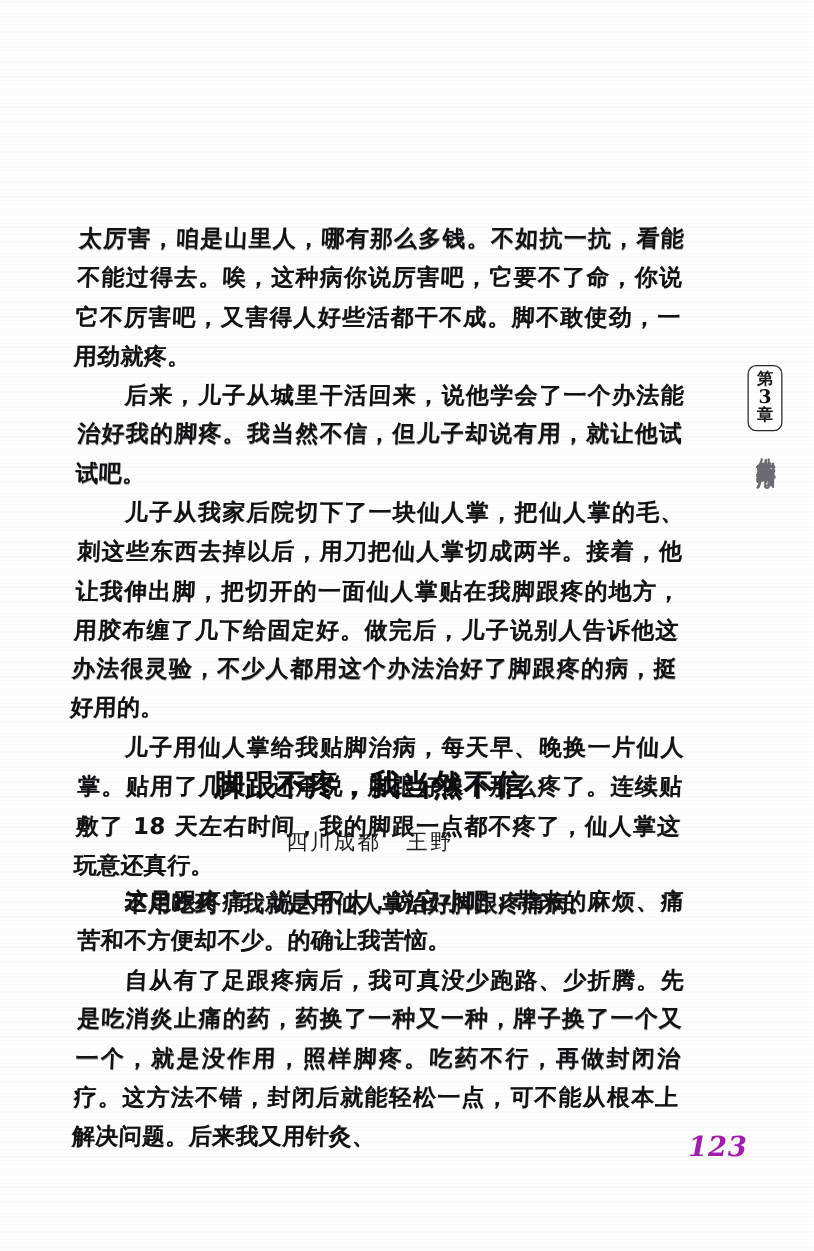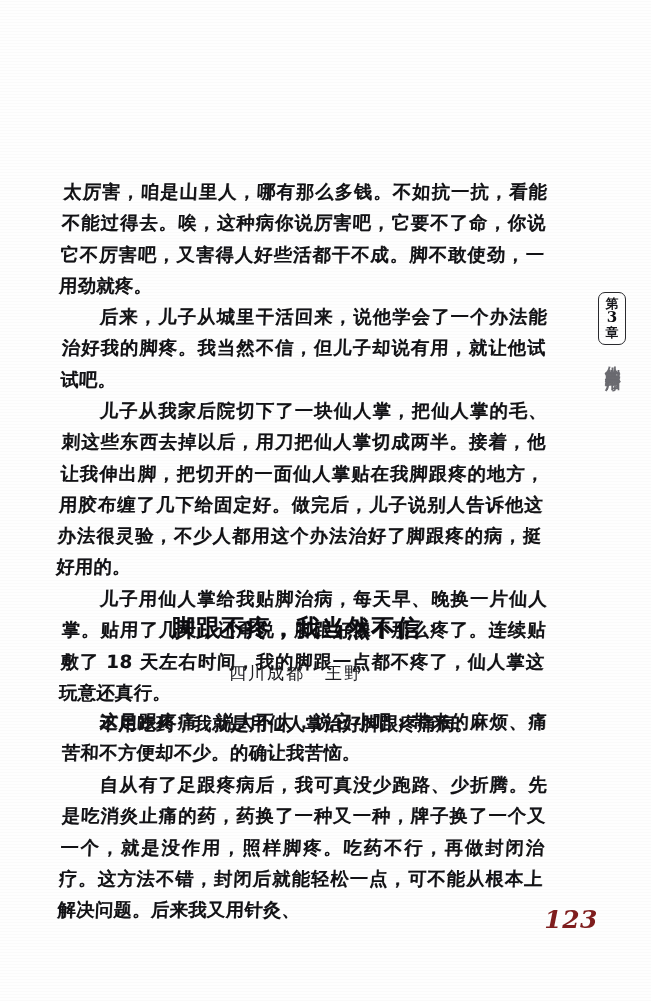--- a/index.html
+++ b/index.html
@@ -123,25 +123,25 @@
     opacity: 0.9;
   }
 
   
   .folio {
     position: absolute;
     left: 0;
     top: 905px;
     width: 598px;
     text-align: right;
-    font-size: 25px;
+    font-size: 22px;
     font-style: italic;
     font-weight: 700;
     letter-spacing: 0.5px;
-    color: #7f1d1d;
+    color: #a21caf;
     font-family: "DejaVu Serif", "Liberation Serif", serif;
   }
 
   
   .grain {
     position: absolute;
     inset: 0;
     pointer-events: none;
     opacity: 0.035;
     background-image:

